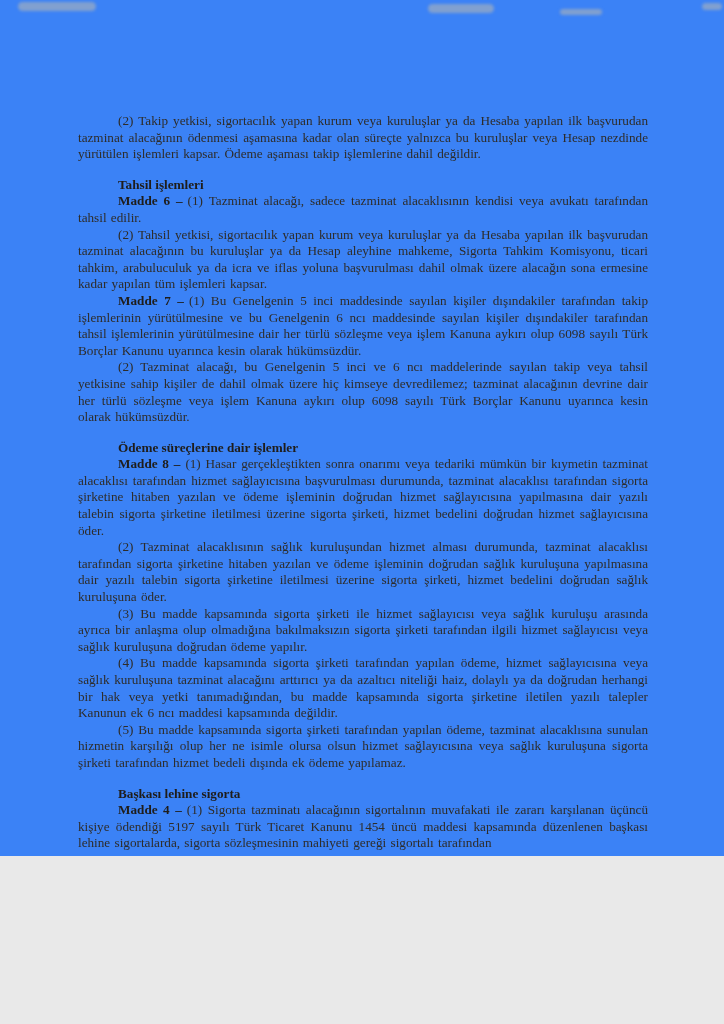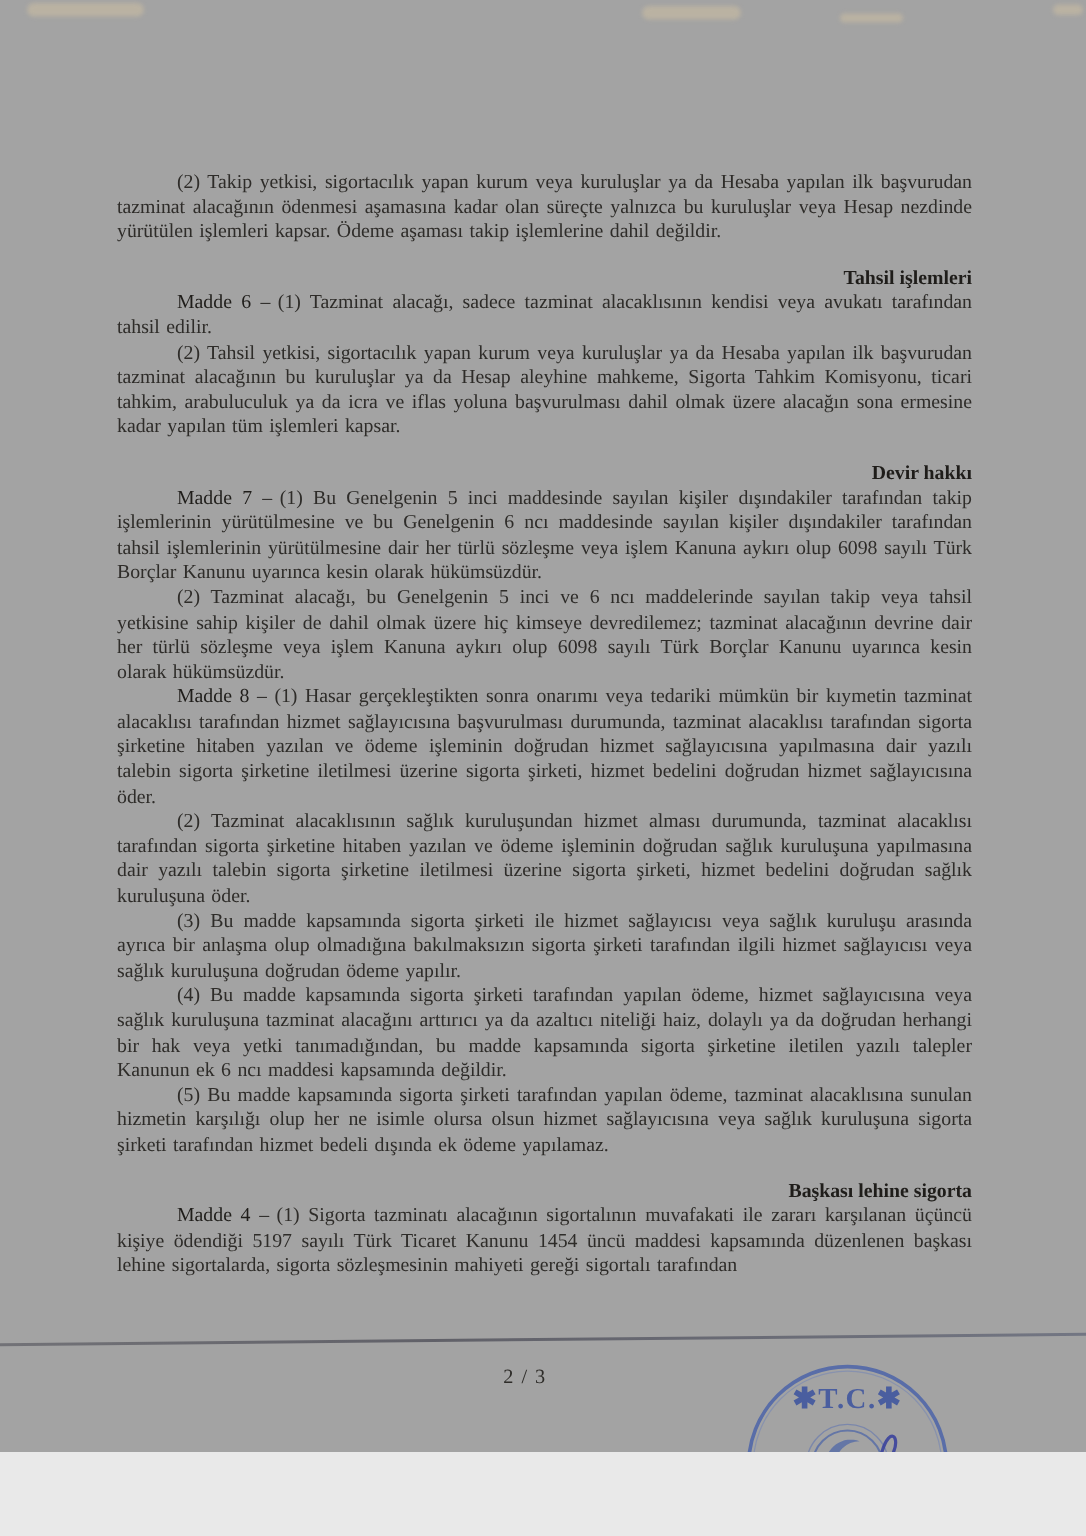--- a/index.html
+++ b/index.html
@@ -4,22 +4,22 @@
 <style>
   html,body{margin:0;padding:0;}
   body{
     width:724px;height:1024px;
     background:#e9e9e9;
     font-family:"Liberation Serif", serif;
     overflow:hidden;
   }
   .page{
     position:relative;
-    width:724px;height:968px;
-    background:#a3a3a3;
+    width:724px;height:856px;
+    background:#3b82f6;
     overflow:hidden;
   }
   
   .artifact{
     position:absolute;
     background:rgba(214,198,162,0.45);
     border-radius:6px;
     filter:blur(1.5px);
   }
   .a1{left:18px;top:2px;width:78px;height:9px;}
@@ -33,23 +33,23 @@
     color:#2e2c29;
     font-size:13.2px;
     line-height:16.6px;
     text-align:justify;
   }
   .para{margin:0;text-indent:40px;word-spacing:1px;}
   .heading{
     margin:14px 0 0 40px;
     font-size:13.2px;line-height:16.6px;
     font-weight:bold;color:#1f1d1a;
-    text-align:right;text-indent:0;
+    text-align:left;text-indent:0;
   }
-  .lead{font-weight:normal;color:#1f1d1a;margin-right:5px;}
+  .lead{font-weight:bold;color:#1f1d1a;margin-right:5px;}
 
   
   .scan-line{
     position:absolute;
     left:-6px;top:892px;width:740px;height:2px;
     background:linear-gradient(90deg,#6a6a70 0%,#55555e 40%,#6b6f7e 100%);
     transform:rotate(-0.55deg);
     opacity:0.85;
   }
 
@@ -78,24 +78,24 @@
   <div class="artifact a3"></div>
   <div class="artifact a4"></div>
 
   <div class="content">
     <p class="para"><span>(2) Takip yetkisi, sigortacılık yapan kurum veya kuruluşlar ya da Hesaba yapılan ilk başvurudan tazminat alacağının ödenmesi aşamasına kadar olan süreçte yalnızca bu kuruluşlar veya Hesap nezdinde yürütülen işlemleri kapsar. Ödeme aşaması takip işlemlerine dahil değildir.</span></p>
 
     <h3 class="heading">Tahsil işlemleri</h3>
     <p class="para"><b class="lead">Madde 6 –</b><span>(1) Tazminat alacağı, sadece tazminat alacaklısının kendisi veya avukatı tarafından tahsil edilir.</span></p>
     <p class="para"><span>(2) Tahsil yetkisi, sigortacılık yapan kurum veya kuruluşlar ya da Hesaba yapılan ilk başvurudan tazminat alacağının bu kuruluşlar ya da Hesap aleyhine mahkeme, Sigorta Tahkim Komisyonu, ticari tahkim, arabuluculuk ya da icra ve iflas yoluna başvurulması dahil olmak üzere alacağın sona ermesine kadar yapılan tüm işlemleri kapsar.</span></p>
 
-    <h3 class="heading">Devir hakkı</h3>
     <p class="para"><b class="lead">Madde 7 –</b><span>(1) Bu Genelgenin 5 inci maddesinde sayılan kişiler dışındakiler tarafından takip işlemlerinin yürütülmesine ve bu Genelgenin 6 ncı maddesinde sayılan kişiler dışındakiler tarafından tahsil işlemlerinin yürütülmesine dair her türlü sözleşme veya işlem Kanuna aykırı olup 6098 sayılı Türk Borçlar Kanunu uyarınca kesin olarak hükümsüzdür.</span></p>
     <p class="para"><span>(2) Tazminat alacağı, bu Genelgenin 5 inci ve 6 ncı maddelerinde sayılan takip veya tahsil yetkisine sahip kişiler de dahil olmak üzere hiç kimseye devredilemez; tazminat alacağının devrine dair her türlü sözleşme veya işlem Kanuna aykırı olup 6098 sayılı Türk Borçlar Kanunu uyarınca kesin olarak hükümsüzdür.</span></p>
 
+    <h3 class="heading">Ödeme süreçlerine dair işlemler</h3>
     <p class="para"><b class="lead">Madde 8 –</b><span>(1) Hasar gerçekleştikten sonra onarımı veya tedariki mümkün bir kıymetin tazminat alacaklısı tarafından hizmet sağlayıcısına başvurulması durumunda, tazminat alacaklısı tarafından sigorta şirketine hitaben yazılan ve ödeme işleminin doğrudan hizmet sağlayıcısına yapılmasına dair yazılı talebin sigorta şirketine iletilmesi üzerine sigorta şirketi, hizmet bedelini doğrudan hizmet sağlayıcısına öder.</span></p>
     <p class="para"><span>(2) Tazminat alacaklısının sağlık kuruluşundan hizmet alması durumunda, tazminat alacaklısı tarafından sigorta şirketine hitaben yazılan ve ödeme işleminin doğrudan sağlık kuruluşuna yapılmasına dair yazılı talebin sigorta şirketine iletilmesi üzerine sigorta şirketi, hizmet bedelini doğrudan sağlık kuruluşuna öder.</span></p>
     <p class="para"><span>(3) Bu madde kapsamında sigorta şirketi ile hizmet sağlayıcısı veya sağlık kuruluşu arasında ayrıca bir anlaşma olup olmadığına bakılmaksızın sigorta şirketi tarafından ilgili hizmet sağlayıcısı veya sağlık kuruluşuna doğrudan ödeme yapılır.</span></p>
     <p class="para"><span>(4) Bu madde kapsamında sigorta şirketi tarafından yapılan ödeme, hizmet sağlayıcısına veya sağlık kuruluşuna tazminat alacağını arttırıcı ya da azaltıcı niteliği haiz, dolaylı ya da doğrudan herhangi bir hak veya yetki tanımadığından, bu madde kapsamında sigorta şirketine iletilen yazılı talepler Kanunun ek 6 ncı maddesi kapsamında değildir.</span></p>
     <p class="para"><span>(5) Bu madde kapsamında sigorta şirketi tarafından yapılan ödeme, tazminat alacaklısına sunulan hizmetin karşılığı olup her ne isimle olursa olsun hizmet sağlayıcısına veya sağlık kuruluşuna sigorta şirketi tarafından hizmet bedeli dışında ek ödeme yapılamaz.</span></p>
 
     <h3 class="heading">Başkası lehine sigorta</h3>
     <p class="para"><b class="lead">Madde 4 –</b><span>(1) Sigorta tazminatı alacağının sigortalının muvafakati ile zararı karşılanan üçüncü kişiye ödendiği 5197 sayılı Türk Ticaret Kanunu 1454 üncü maddesi kapsamında düzenlenen başkası lehine sigortalarda, sigorta sözleşmesinin mahiyeti gereği sigortalı tarafından</span></p>
   </div>
 

